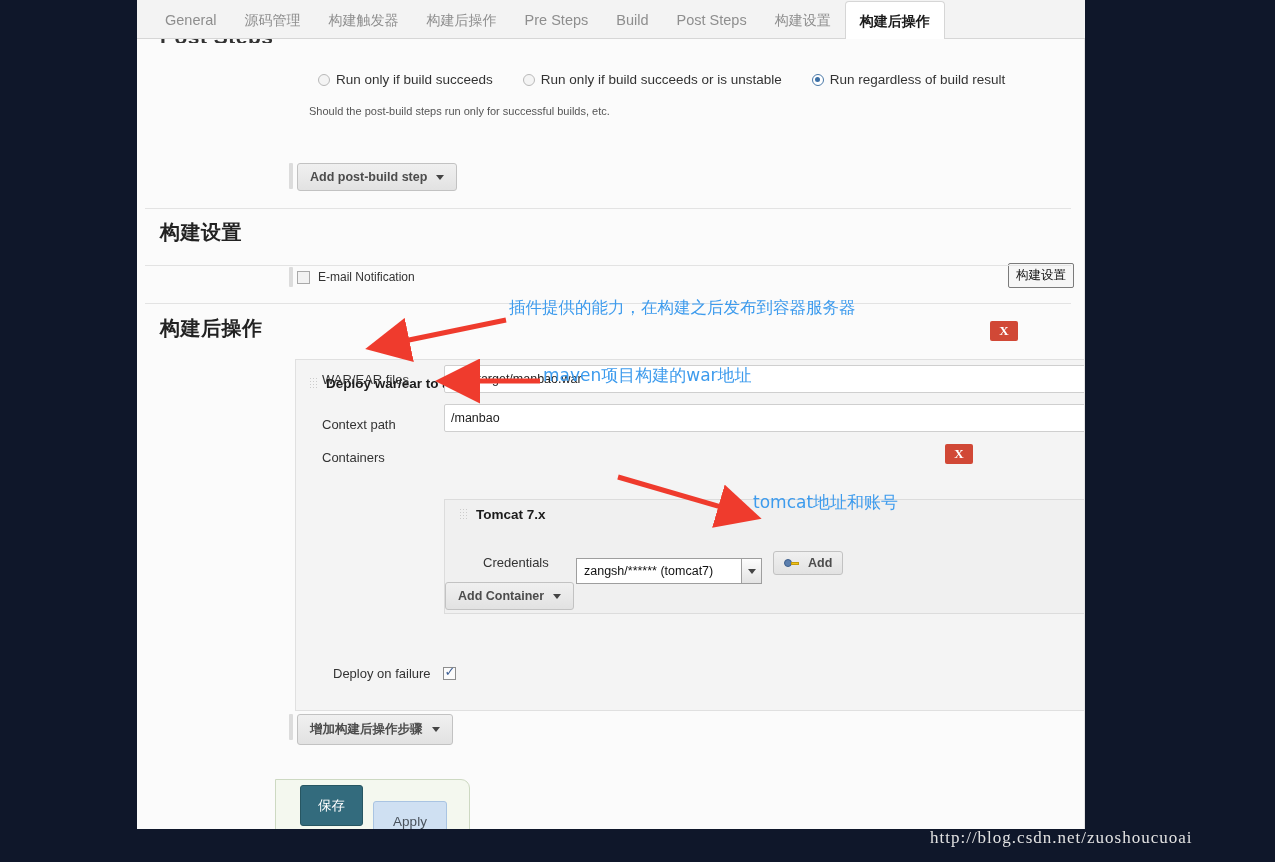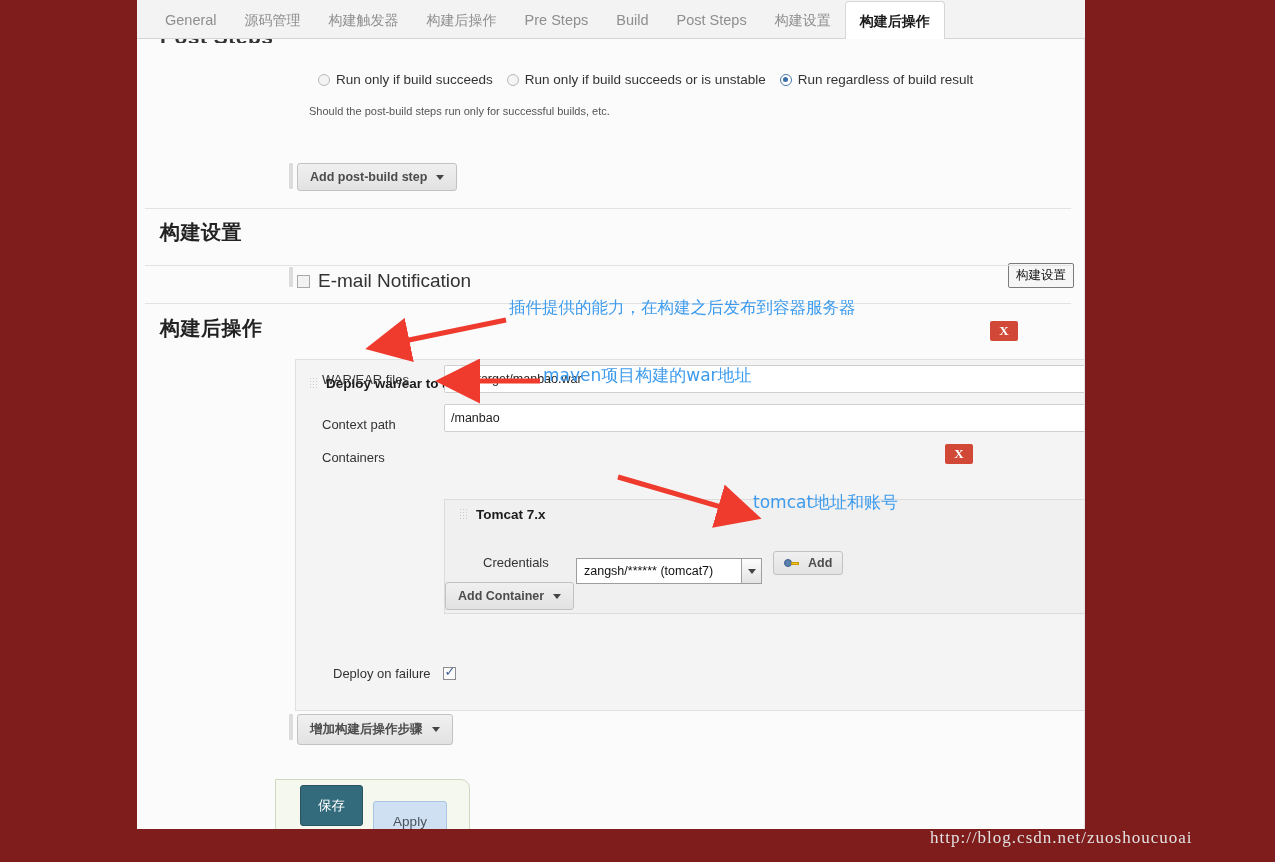--- a/index.html
+++ b/index.html
@@ -2,21 +2,21 @@
 <html><head>
 <meta charset="utf-8">
 <style>
   html, body {
     margin: 0; padding: 0;
     background: #ffffff;
     width: 1275px; height: 862px;
     font-family: "Liberation Sans", "DejaVu Sans", sans-serif;
     overflow: hidden;
   }
-  #root { position: relative; width: 1275px; height: 862px; background: #7f1d1d; }
+  #root { position: relative; width: 1275px; height: 862px; background: #0f172a; }
 
   
   .tabbar {
     position: absolute; left: 137px; top: 0; width: 948px; height: 39px;
     background: #f3f3f3;
     border-bottom: 1px solid #d6d6d6;
     box-sizing: border-box;
   }
   .tabs { display: flex; align-items: flex-end; height: 39px; padding-left: 14px; }
   .tab {
@@ -38,21 +38,21 @@
   }
 
   .cutoff-title {
     position: absolute; left: 23px; top: -14px;
     font-size: 21px; font-weight: bold; color: #333;
     letter-spacing: .5px; height: 18px; overflow: hidden;
   }
 
   
   .radio-row {
-    position: absolute; left: 181px; top: 33px; display: flex; align-items: center; gap: 0;
+    position: absolute; left: 181px; top: 33px; display: flex; align-items: center; gap: 16px;
   }
   .radio-opt { display: flex; align-items: center; margin-right: 14px; }
   .radio {
     width: 12px; height: 12px; border-radius: 50%;
     border: 1px solid #b9b9b9; background: #f4f4f4; box-sizing: border-box;
     margin-right: 6px; position: relative; flex: none;
   }
   .radio.on { border-color: #4a79a8; background: #ffffff; }
   .radio.on::after {
     content: ""; position: absolute; left: 2.5px; top: 2.5px;
@@ -99,21 +99,21 @@
     width: 13px; height: 13px; box-sizing: border-box;
     border: 1px solid #a9a9a9; background: #f2f2f2; flex: none;
     position: relative; display: inline-block; vertical-align: middle;
   }
   .chk.on { background: #fbfbfb; border-color: #8d8d8d; }
   .chk.on::after {
     content: "\2713"; position: absolute; left: 1px; top: -3px;
     font-size: 13px; color: #3e5f94; font-weight: bold; line-height: 13px;
   }
   .email-row { position: absolute; left: 160px; top: 231px; display: flex; align-items: center; }
-  .email-row .lbl { font-size: 19px; color: #333; margin-left: 8px; }
+  .email-row .lbl { font-size: 12px; color: #333; margin-left: 8px; }
   .email-handle { left: 152px; top: 228px; height: 20px; }
 
   
   .anno-box {
     position: absolute; left: 871px; top: 224px;
     border: 1px solid #7b7b7b; background: #f6f6f6;
     font-size: 12.5px; color: #111; padding: 3px 7px; border-radius: 2px;
   }
 
   

